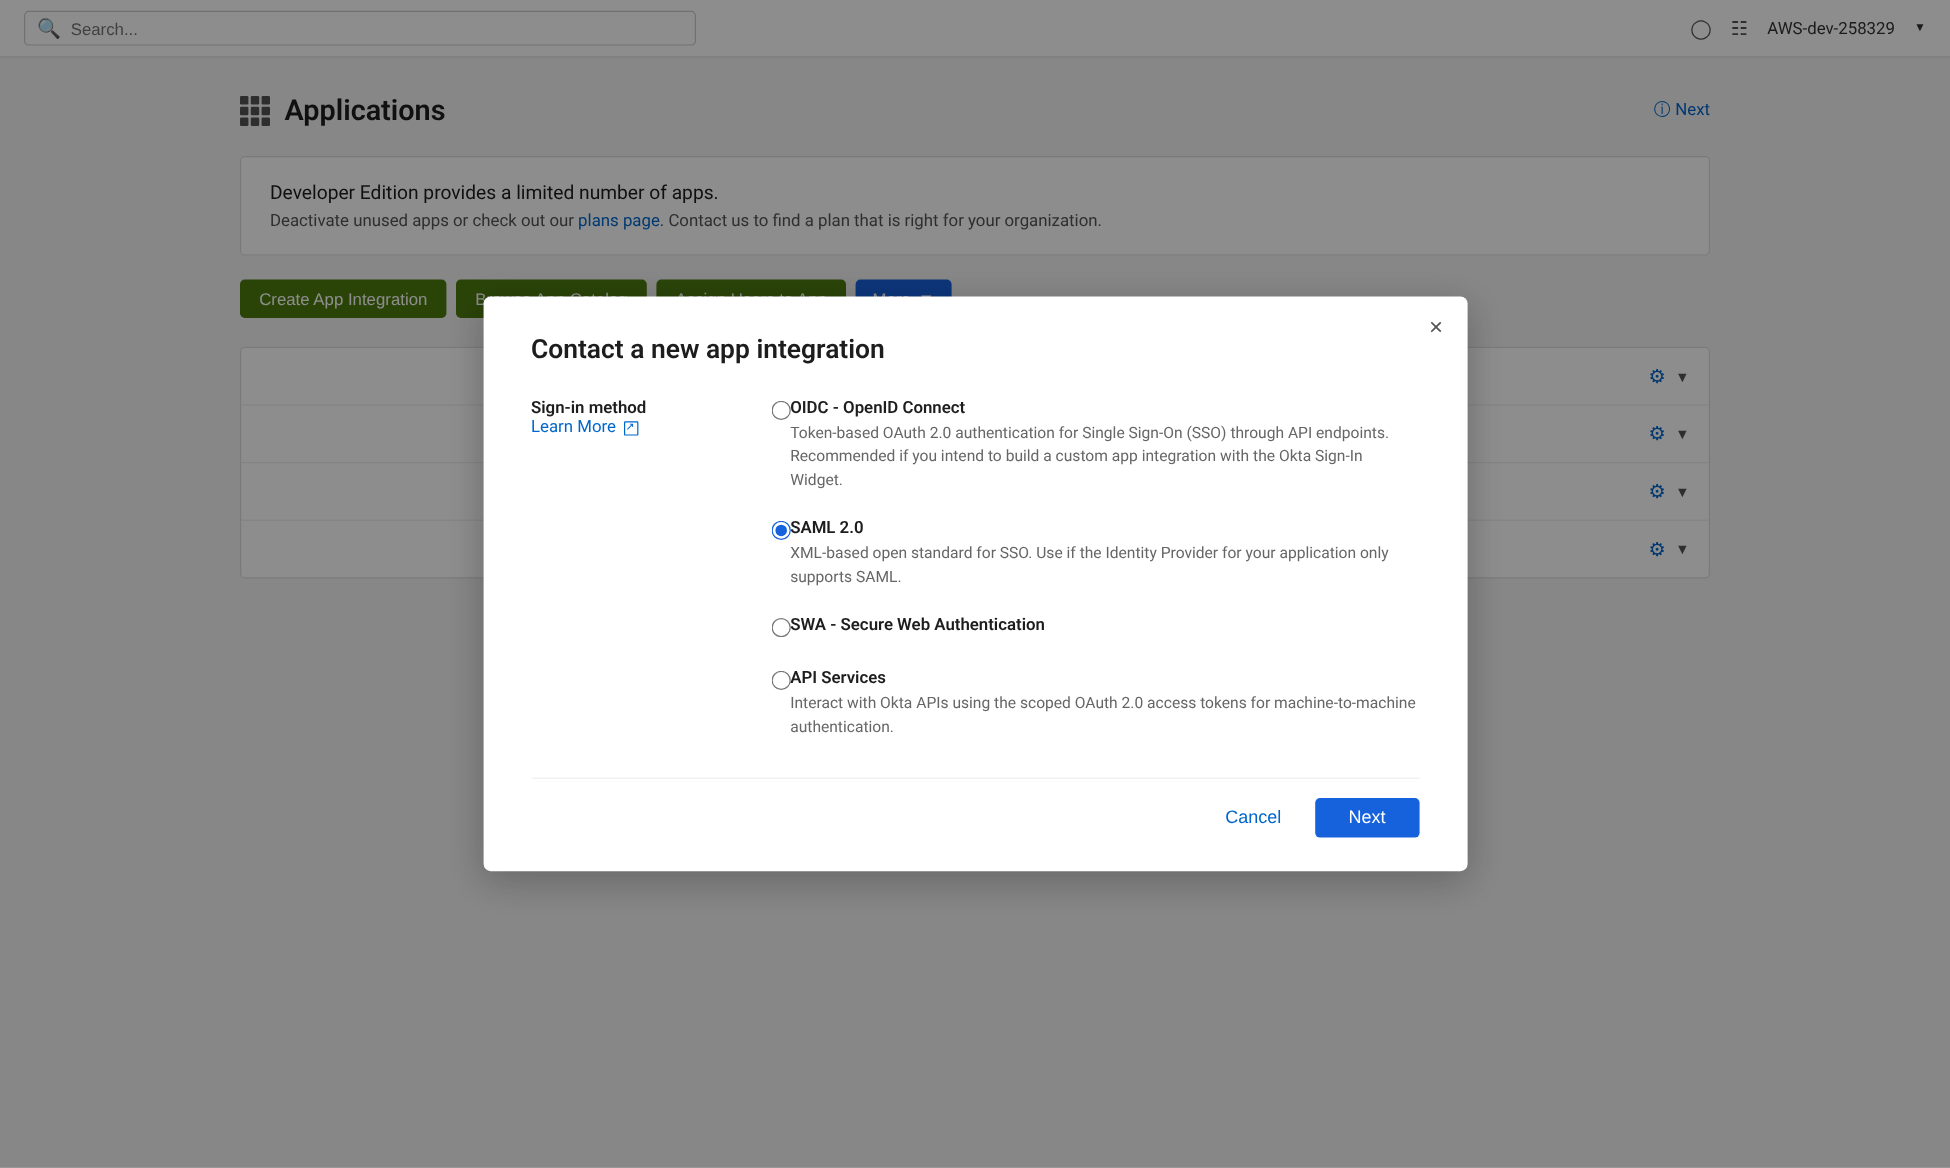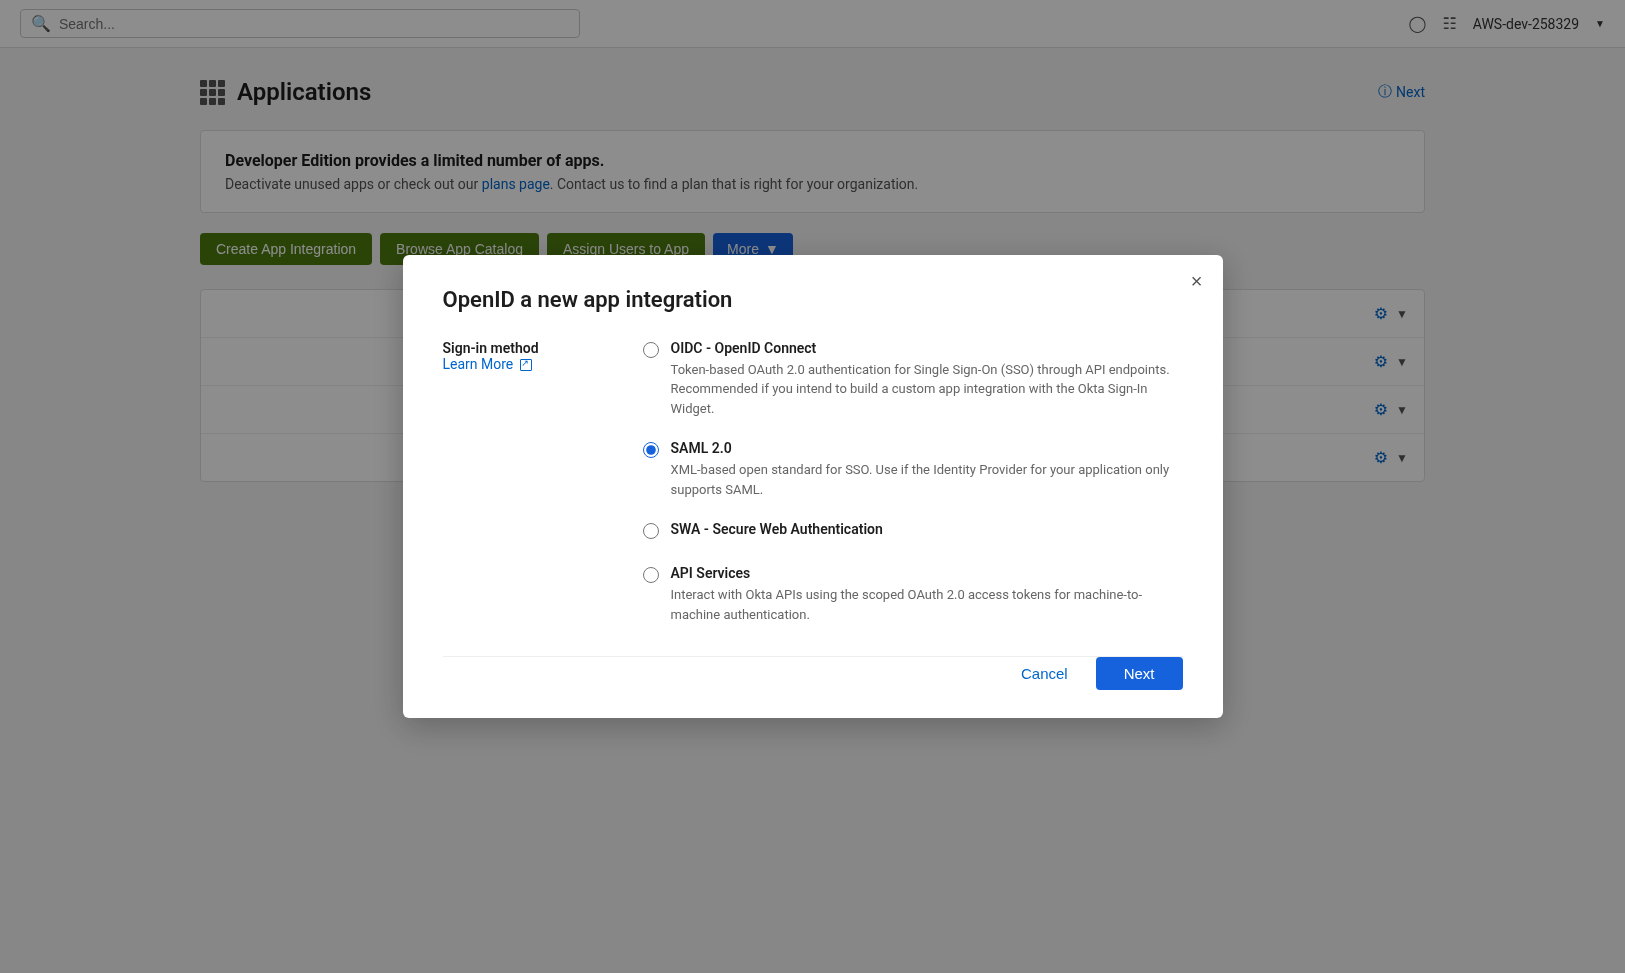--- a/index.html
+++ b/index.html
@@ -105,21 +105,21 @@
     .notice-box {
       background: #fff;
       border: 1px solid #ddd;
       border-radius: 4px;
       padding: 20px 24px;
       margin-bottom: 20px;
     }
 
     .notice-title {
       font-size: 16px;
-      font-weight: 700;
+      font-weight: 400;
       color: #1d1d1d;
       margin-bottom: 6px;
     }
 
     .notice-text {
       font-size: 14px;
       color: #555;
     }
 
     .notice-text a {
@@ -253,21 +253,20 @@
       align-items: center;
       gap: 4px;
     }
 
     .modal-right {
       flex: 1;
     }
 
     .option-item {
       display: flex;
-      gap: 12px;
       margin-bottom: 22px;
     }
 
     .option-item:last-child {
       margin-bottom: 0;
     }
 
     .radio-wrap {
       margin-top: 2px;
       flex-shrink: 0;
@@ -293,20 +292,21 @@
       font-size: 13px;
       color: #666;
       line-height: 1.5;
     }
 
     .modal-footer {
       display: flex;
       justify-content: flex-end;
       gap: 12px;
       margin-top: 32px;
+      padding-top: 16px;
       border-top: 1px solid #eee;
     }
 
     .btn-cancel {
       background: transparent;
       border: none;
       color: #0066cc;
       font-size: 15px;
       cursor: pointer;
       padding: 8px 16px;
@@ -417,21 +417,21 @@
         <span class="gear-icon">⚙</span>
         <span class="chevron-icon">▼</span>
       </div>
     </div>
   </div>
 </div>
 
 <div class="modal-overlay">
   <div class="modal">
     <button class="modal-close">×</button>
-    <h2 class="modal-title">OpenID a new app integration</h2>
+    <h2 class="modal-title">Contact a new app integration</h2>
 
     <div class="modal-body">
       <div class="modal-left">
         <div class="modal-left-label">Sign-in method</div>
         <a href="#" class="learn-more-link">
           <span>Learn More</span>
           <span class="external-link-icon"></span>
         </a>
       </div>
 

